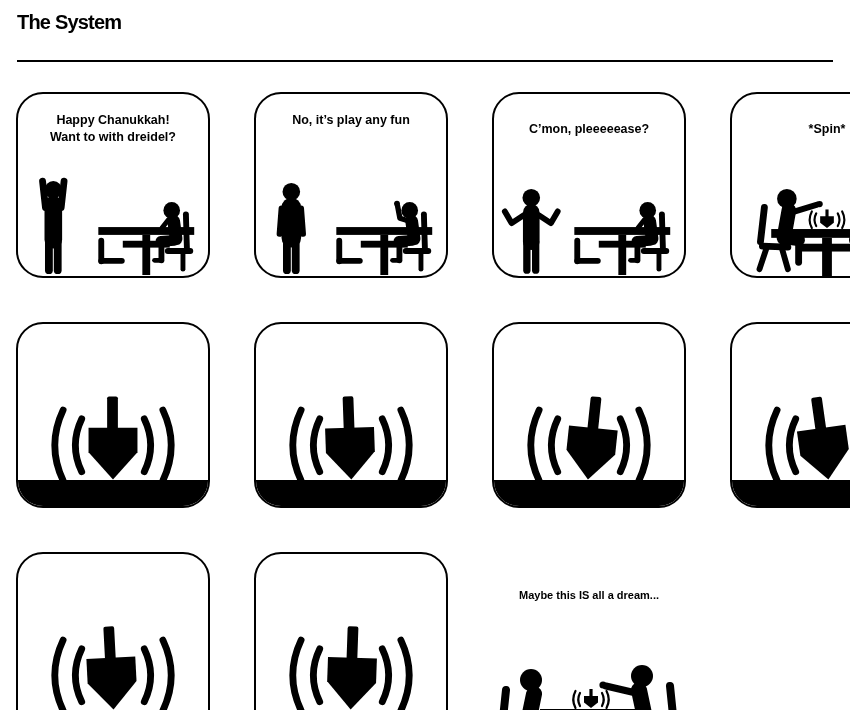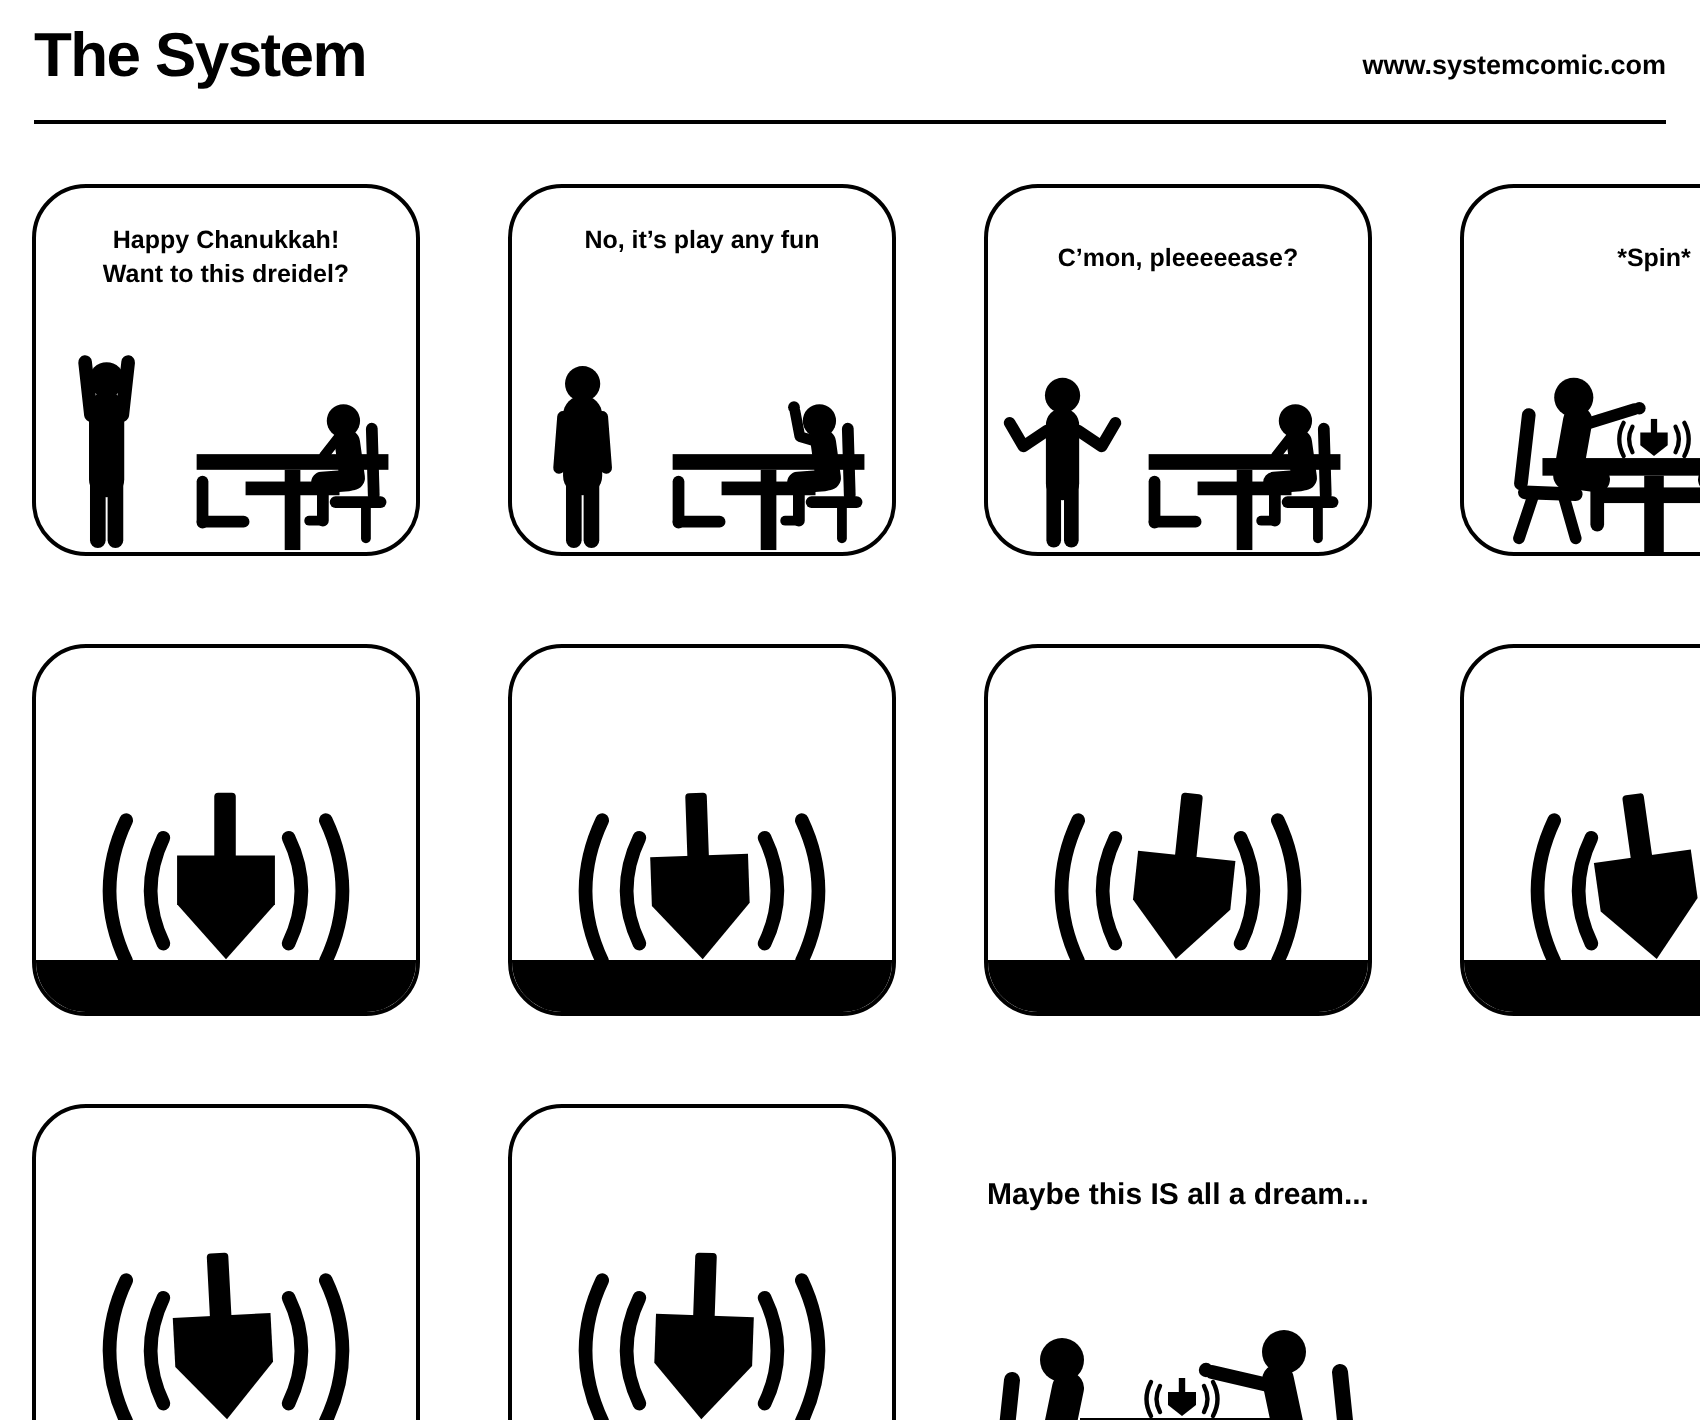--- a/index.html
+++ b/index.html
@@ -7,21 +7,21 @@
   body{ background:#e8e8e8; font-family:"Liberation Sans", sans-serif; }
   .page{
     position:relative; width:850px; height:710px;
     background:var(--paper); color:var(--ink); overflow:hidden;
   }
   .masthead{
     position:absolute; left:17px; right:17px; top:12px;
     display:flex; justify-content:space-between; align-items:flex-end;
   }
   .comic-title{
-    font-size:31px; font-weight:bold; letter-spacing:-0.8px; line-height:1;
+    font-size:20px; font-weight:bold; letter-spacing:-0.8px; line-height:1;
   }
   .comic-site{
     font-size:13.5px; font-weight:bold; padding-bottom:3px;
   }
   .rule{
     position:absolute; left:17px; right:17px; top:60px; height:2px;
     background:var(--ink);
   }
   .grid{
     position:absolute; left:16px; top:92px;
@@ -99,30 +99,29 @@
         <path d="M15.5,-17 Q20,-8.5 15.5,0"></path>
       </g>
     </g>
   </defs>
 </svg>
 
 <div class="page">
 
   <div class="masthead">
     <div class="comic-title">The System</div>
-    <div class="comic-site">www.systemcomic.com</div>
   </div>
   <div class="rule"></div>
 
   <div class="grid">
 
     <section class="panel">
       <div class="caption cap-top18">
         <div>Happy Chanukkah!</div>
-        <div>Want to this dreidel?</div>
+        <div>Want to with dreidel?</div>
       </div>
       <svg class="scene" viewBox="0 0 194 186">
         <g fill="#000">
           <circle cx="36" cy="98" r="9"></circle>
           <path d="M25,89 L28,116" fill="none" stroke="#000" stroke-width="7" stroke-linecap="round"></path>
           <path d="M47,89 L44,116" fill="none" stroke="#000" stroke-width="7" stroke-linecap="round"></path>
           <path d="M36,113 L36,149" fill="none" stroke="#000" stroke-width="18" stroke-linecap="round"></path>
           <path d="M31.5,150 L31.5,180" fill="none" stroke="#000" stroke-width="8" stroke-linecap="round"></path>
           <path d="M40.5,150 L40.5,180" fill="none" stroke="#000" stroke-width="8" stroke-linecap="round"></path>
         </g>
@@ -265,21 +264,21 @@
       <div class="floor"></div>
       <svg class="scene" viewBox="0 0 194 186">
         <use href="#spin-arcs"></use>
         <g data-tilt="comic.panels.10.dreidel_tilt_deg" style="transform: rotate(2deg);">
             <use href="#dreidel-body"></use>
           </g>
       </svg>
     </section>
 
     <section class="panel borderless">
-      <div class="caption cap-top36" style="font-size:15px">
+      <div class="caption cap-top36" style="font-size:11px">
         <span>Maybe this IS all a dream...</span>
       </div>
       <svg class="scene-tall" viewBox="0 0 194 210">
         <g fill="#000">
           <rect x="48" y="157" width="98" height="9"></rect>
           <rect x="92" y="166" width="10" height="44"></rect>
           <rect x="69" y="174" width="56" height="8"></rect>
         </g>
         <use href="#small-dreidel" transform="translate(99,156)"></use>
         <g fill="#000">

